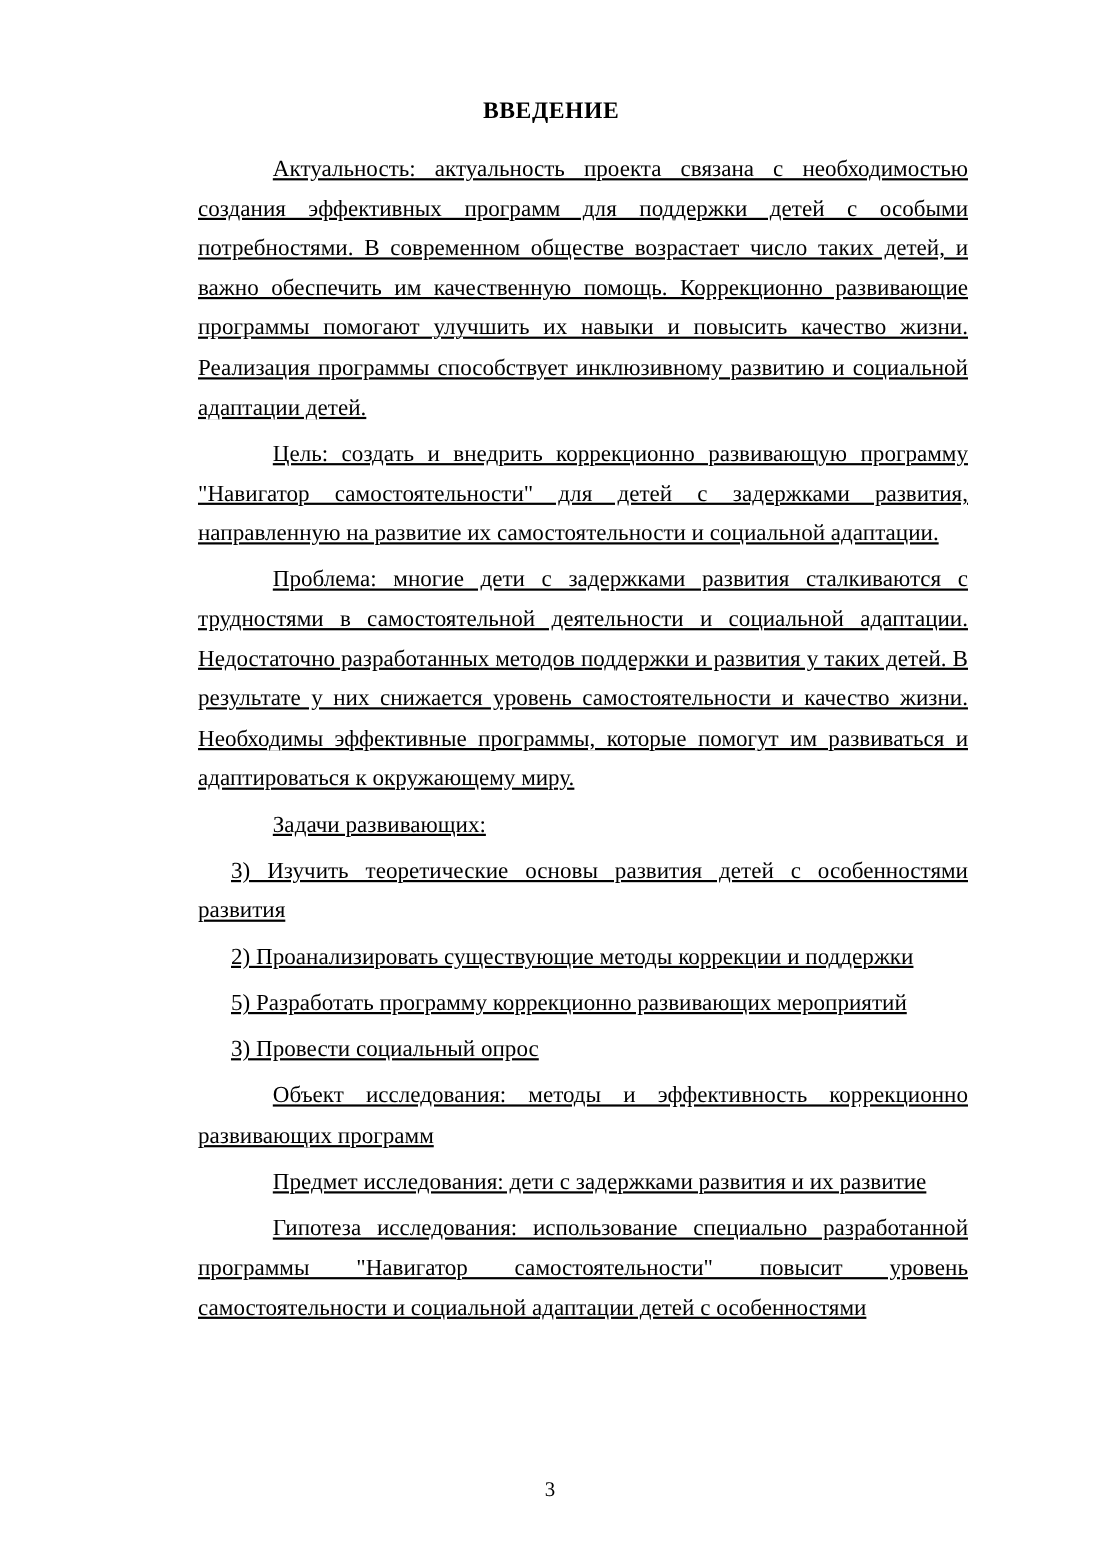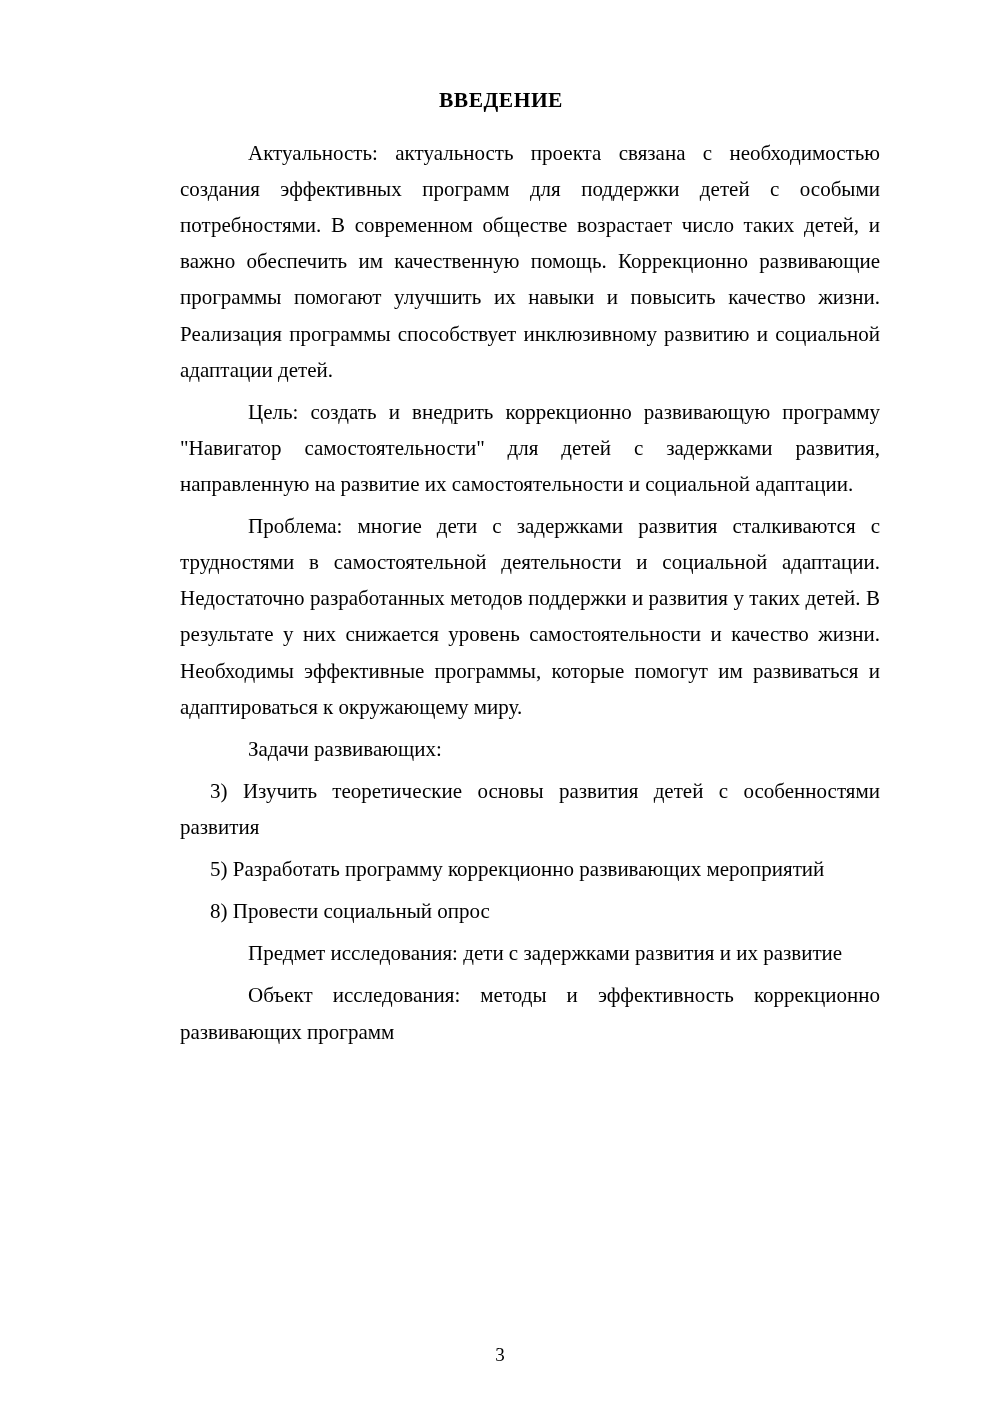--- a/index.html
+++ b/index.html
@@ -28,20 +28,21 @@
     margin: 0 0 22px 0;
     padding-right: 58px;
   }
   p.para {
     margin: 0 0 6px 0;
     font-size: 21px;
     line-height: 1.72;
     text-align: justify;
     text-indent: 68px;
     hyphens: none;
+    text-decoration: underline;
   }
   p.para.list-item {
     text-indent: 30px;
   }
   .page-number {
     position: absolute;
     left: 0;
     right: 0;
     bottom: 48px;
     text-align: center;
@@ -54,21 +55,23 @@
 <div class="page">
 
   <h1 class="doc-title">ВВЕДЕНИЕ</h1>
 
   <p class="para">Актуальность: актуальность проекта связана с необходимостью создания эффективных программ для поддержки детей с особыми потребностями. В современном обществе возрастает число таких детей, и важно обеспечить им качественную помощь. Коррекционно развивающие программы помогают улучшить их навыки и повысить качество жизни. Реализация программы способствует инклюзивному развитию и социальной адаптации детей.</p>
   <p class="para">Цель: создать и внедрить коррекционно развивающую программу "Навигатор самостоятельности" для детей с задержками развития, направленную на развитие их самостоятельности и социальной адаптации.</p>
   <p class="para">Проблема: многие дети с задержками развития сталкиваются с трудностями в самостоятельной деятельности и социальной адаптации. Недостаточно разработанных методов поддержки и развития у таких детей. В результате у них снижается уровень самостоятельности и качество жизни. Необходимы эффективные программы, которые помогут им развиваться и адаптироваться к окружающему миру.</p>
   <p class="para">Задачи развивающих:</p>
 
   <p class="para list-item">3)  Изучить теоретические основы развития детей с особенностями развития</p>
+  <p class="para list-item">2) Проанализировать существующие методы коррекции и поддержки</p>
   <p class="para list-item">5) Разработать программу коррекционно развивающих мероприятий</p>
-  <p class="para list-item">8) Провести социальный опрос</p>
+  <p class="para list-item">3) Провести социальный опрос</p>
 
+  <p class="para">Объект исследования: методы и эффективность коррекционно развивающих программ</p>
   <p class="para">Предмет исследования: дети с задержками развития и их развитие</p>
-  <p class="para">Объект исследования: методы и эффективность коррекционно развивающих программ</p>
+  <p class="para">Гипотеза исследования: использование специально разработанной программы "Навигатор самостоятельности" повысит уровень самостоятельности и социальной адаптации детей с особенностями</p>
 
   <div class="page-number">3</div>
 
 </div>
 
 </body></html>

